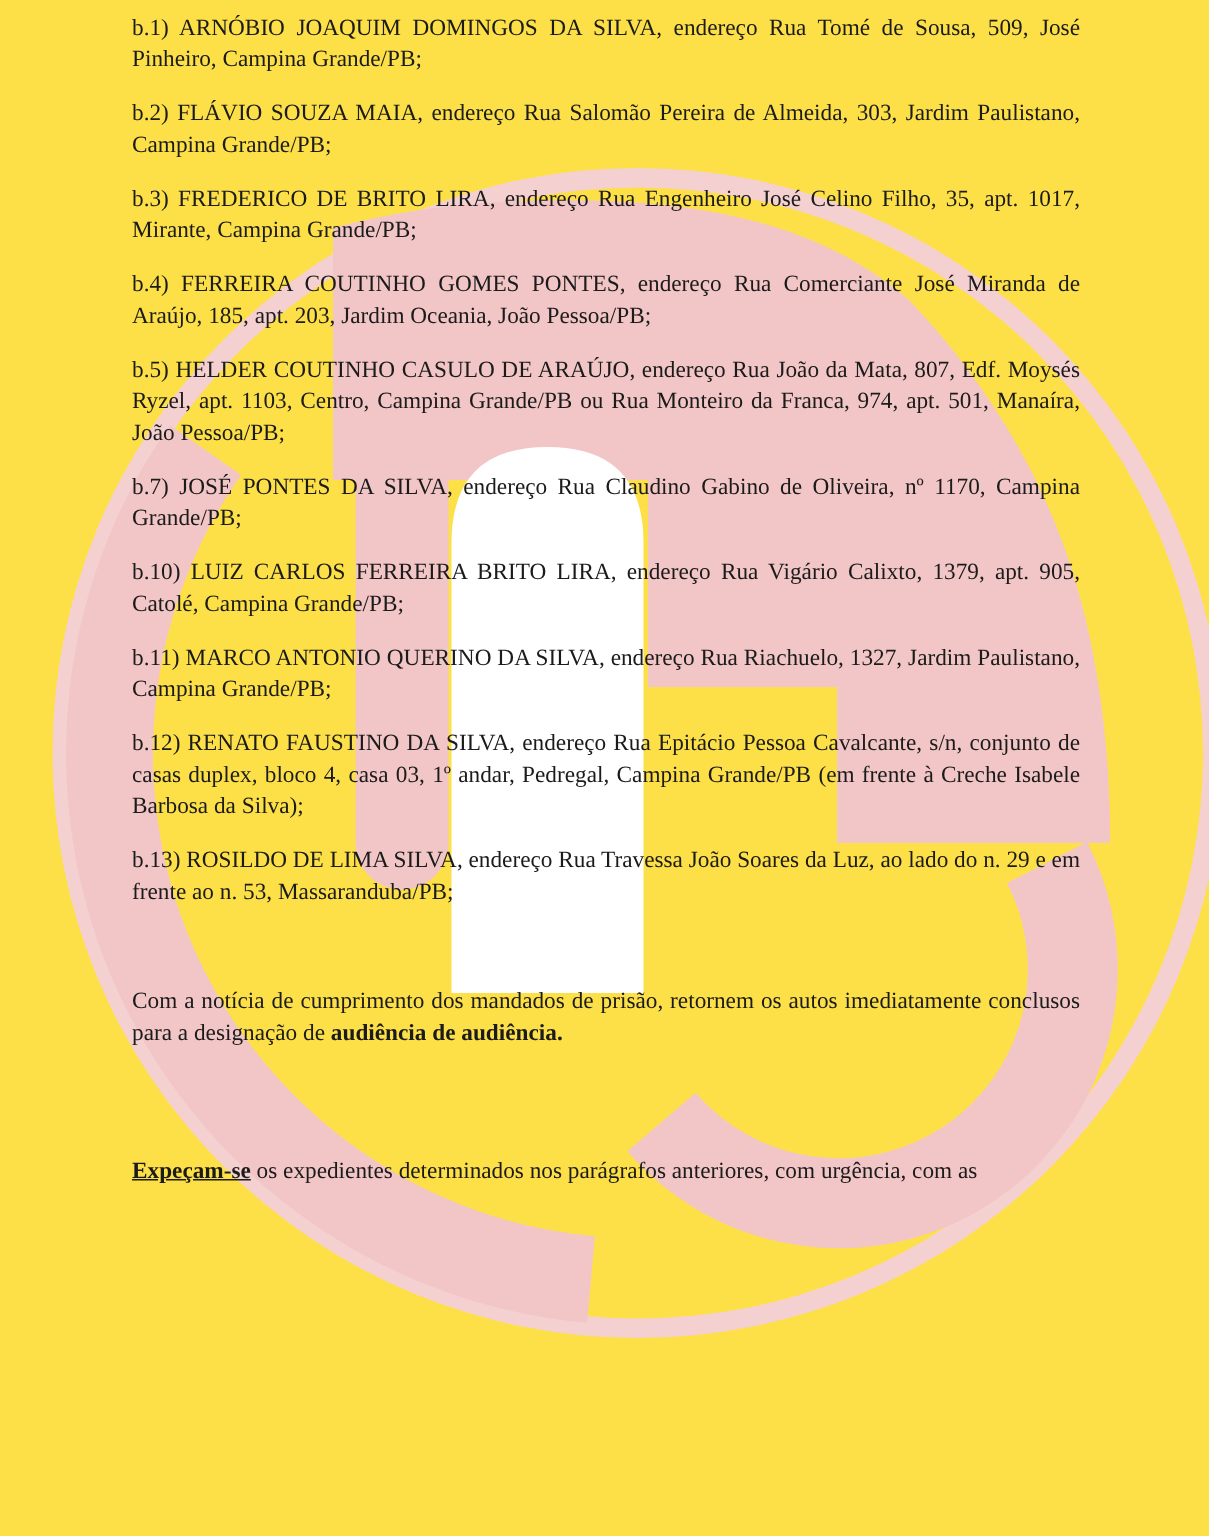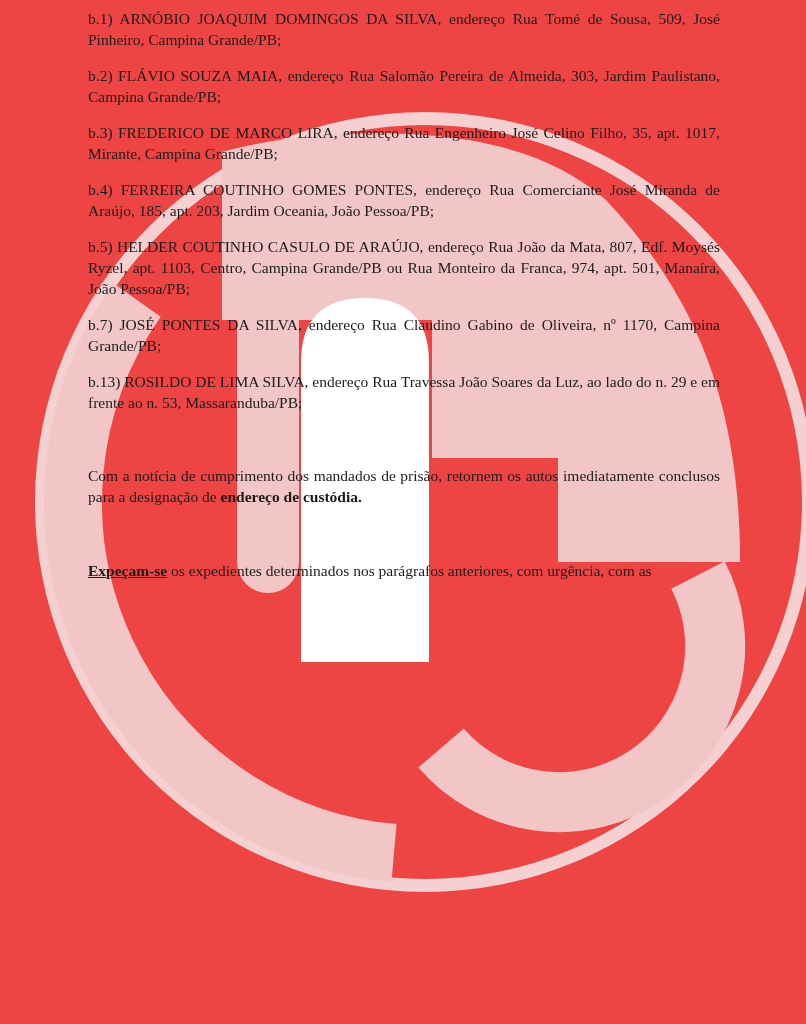--- a/index.html
+++ b/index.html
@@ -1,20 +1,20 @@
 <!DOCTYPE html>
 <html><head>
 <meta charset="utf-8">
 <style>
   html, body { margin: 0; padding: 0; }
   .page {
     position: relative;
     width: 806px;
     height: 1024px;
-    background: #ef4444;
+    background: #fde047;
     overflow: hidden;
     font-family: "Liberation Serif", "DejaVu Serif", serif;
   }
   .watermark {
     position: absolute;
     left: 0; top: 0;
     width: 806px; height: 1024px;
     z-index: 0;
   }
   .content {
@@ -23,21 +23,21 @@
     top: 8px;
     width: 632px;
     z-index: 1;
     color: #1b1b1b;
     font-size: 15.5px;
     line-height: 21px;
     text-align: justify;
   }
   p.entry { margin: 0 0 15px 0; }
   p.closing { margin: 52px 0 0 0; }
-  p.final { margin: 53px 0 0 0; }
+  p.final { margin: 71px 0 0 0; }
   .bold { font-weight: bold; }
   .bold-underline { font-weight: bold; text-decoration: underline; }
 </style>
 </head>
 <body>
 
 <div class="page">
 
   <svg class="watermark" viewBox="0 0 806 1024" xmlns="http://www.w3.org/2000/svg" aria-hidden="true">
 
@@ -53,35 +53,38 @@
 
     <path d="M 301 662 L 301 362 Q 301 298 365 298 Q 429 298 429 362 L 429 662 Z" fill="#ffffff"></path>
   </svg>
 
   <div class="content">
 
     <p class="entry"><span>b.1) </span><span>ARNÓBIO JOAQUIM DOMINGOS DA SILVA</span><span>, endereço Rua Tomé de Sousa, 509, José Pinheiro, Campina Grande/PB;</span></p>
 
     <p class="entry"><span>b.2) </span><span>FLÁVIO SOUZA MAIA</span><span>, endereço Rua Salomão Pereira de Almeida, 303, Jardim Paulistano, Campina Grande/PB;</span></p>
 
-    <p class="entry"><span>b.3) </span><span>FREDERICO DE MARCO LIRA</span><span>, endereço Rua Engenheiro José Celino Filho, 35, apt. 1017, Mirante, Campina Grande/PB;</span></p>
+    <p class="entry"><span>b.3) </span><span>FREDERICO DE BRITO LIRA</span><span>, endereço Rua Engenheiro José Celino Filho, 35, apt. 1017, Mirante, Campina Grande/PB;</span></p>
 
     <p class="entry"><span>b.4) </span><span>FERREIRA COUTINHO GOMES PONTES</span><span>, endereço Rua Comerciante José Miranda de Araújo, 185, apt. 203, Jardim Oceania, João Pessoa/PB;</span></p>
 
     <p class="entry"><span>b.5) </span><span>HELDER COUTINHO CASULO DE ARAÚJO</span><span>, endereço Rua João da Mata, 807, Edf. Moysés Ryzel, apt. 1103, Centro, Campina Grande/PB ou Rua Monteiro da Franca, 974, apt. 501, Manaíra, João Pessoa/PB;</span></p>
 
 
     <p class="entry"><span>b.7) </span><span>JOSÉ PONTES DA SILVA</span><span>, endereço Rua Claudino Gabino de Oliveira, nº 1170, Campina Grande/PB;</span></p>
 
 
 
+    <p class="entry"><span>b.10) </span><span>LUIZ CARLOS FERREIRA BRITO LIRA</span><span>, endereço Rua Vigário Calixto, 1379, apt. 905, Catolé, Campina Grande/PB;</span></p>
 
+    <p class="entry"><span>b.11) </span><span>MARCO ANTONIO QUERINO DA SILVA</span><span>, endereço Rua Riachuelo, 1327, Jardim Paulistano, Campina Grande/PB;</span></p>
 
+    <p class="entry"><span>b.12) </span><span>RENATO FAUSTINO DA SILVA</span><span>, endereço Rua Epitácio Pessoa Cavalcante, s/n, conjunto de casas duplex, bloco 4, casa 03, 1º andar, Pedregal, Campina Grande/PB (em frente à Creche Isabele Barbosa da Silva);</span></p>
 
     <p class="entry"><span>b.13) </span><span>ROSILDO DE LIMA SILVA</span><span>, endereço Rua Travessa João Soares da Luz, ao lado do n. 29 e em frente ao n. 53, Massaranduba/PB;</span></p>
 
 
-    <p class="closing"><span>Com a notícia de cumprimento dos mandados de prisão, retornem os autos imediatamente conclusos para a designação de </span><span class="bold">endereço de custódia.</span></p>
+    <p class="closing"><span>Com a notícia de cumprimento dos mandados de prisão, retornem os autos imediatamente conclusos para a designação de </span><span class="bold">audiência de audiência.</span></p>
 
     <p class="final"><span class="bold-underline">Expeçam-se</span><span> os expedientes determinados nos parágrafos anteriores, com urgência, com as</span></p>
 
   </div>
 </div>
 
 </body></html>

